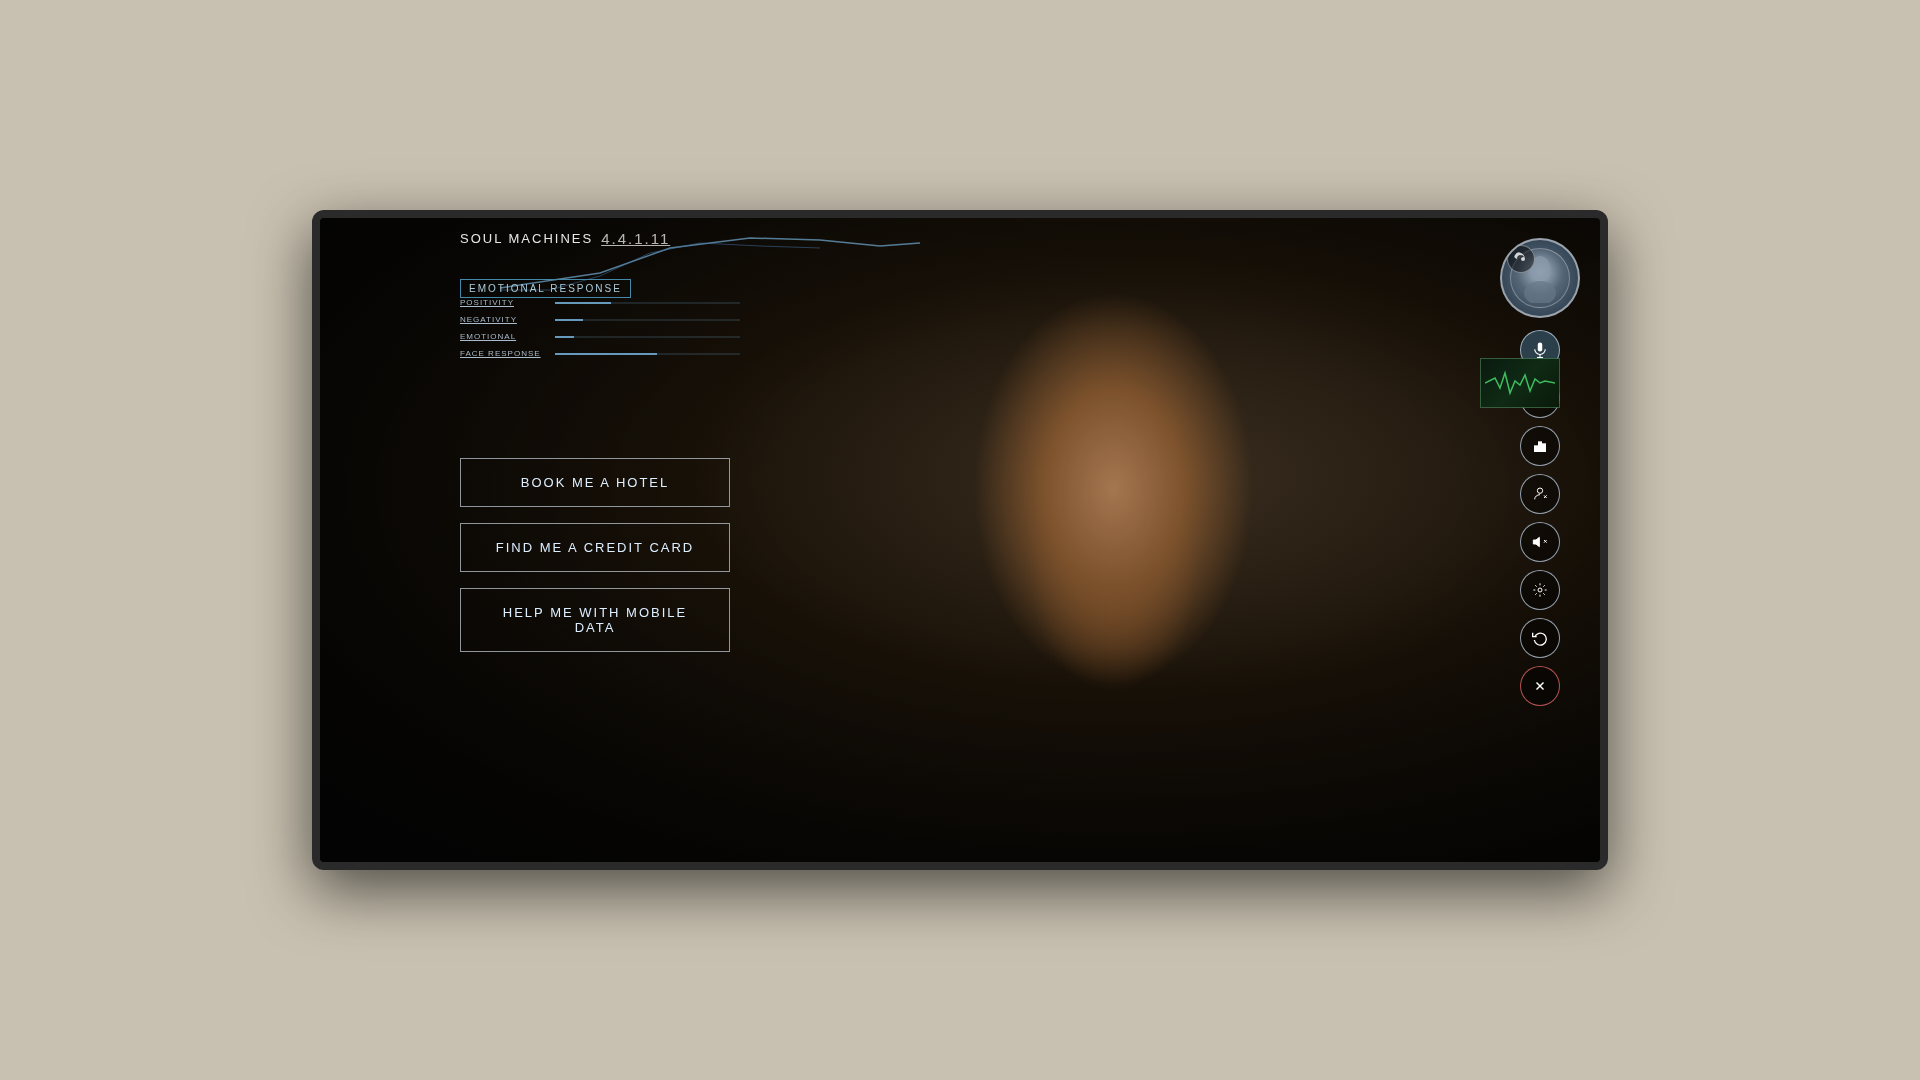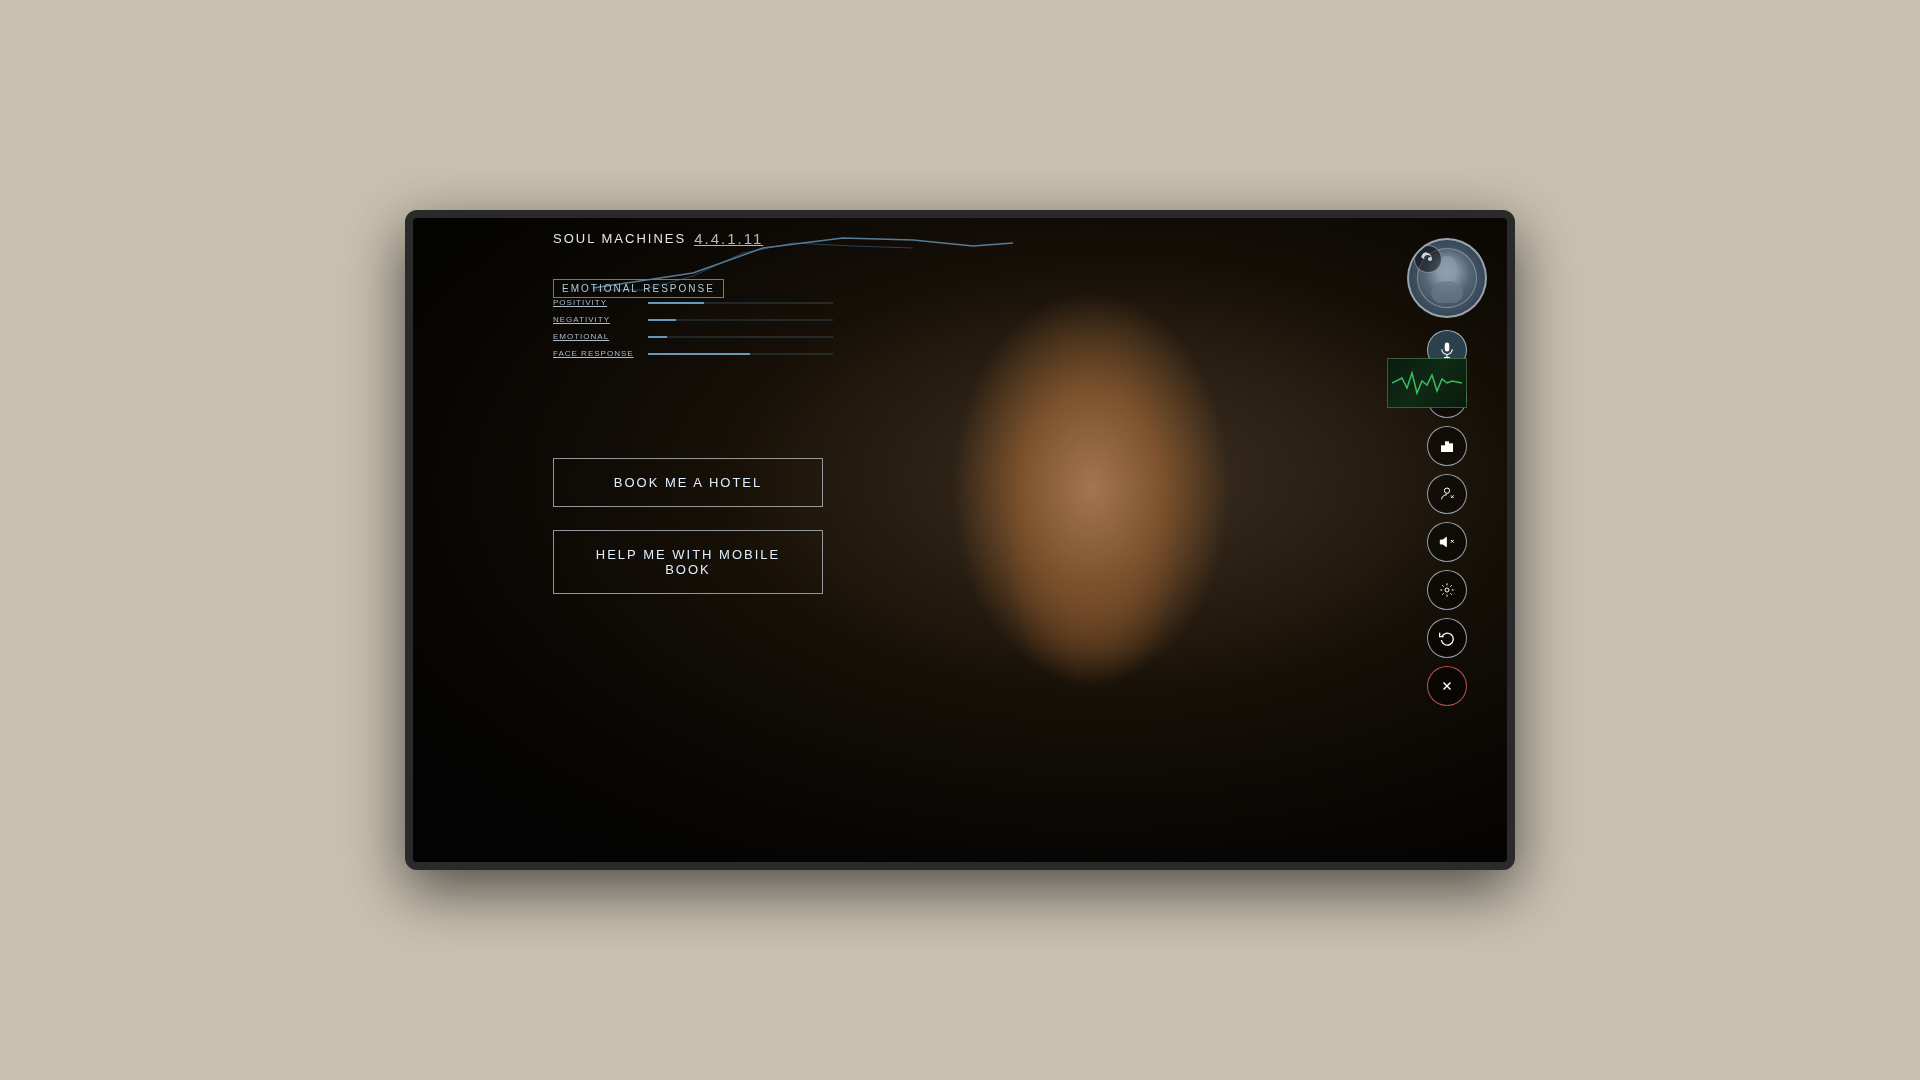--- a/index.html
+++ b/index.html
@@ -9,21 +9,21 @@
       height: 1080px;
       background-color: #c8c0b0;
       display: flex;
       align-items: center;
       justify-content: center;
       font-family: Arial, sans-serif;
       overflow: hidden;
     }
 
     .tv-container {
-      width: 1110px;
+      width: 1296px;
       height: 660px;
       position: relative;
       background: #14532d;
       border: 8px solid #2a2a2a;
       border-radius: 12px;
       box-shadow: 0 20px 60px rgba(0,0,0,0.6);
       overflow: hidden;
     }
 
     
@@ -112,21 +112,21 @@
       background: #6699bb;
     }
 
     
     .action-buttons {
       position: absolute;
       left: 140px;
       top: 240px;
       display: flex;
       flex-direction: column;
-      gap: 23px;
+      gap: 16px;
     }
 
     .action-btn {
       width: 270px;
       padding: 16px 20px;
       background: transparent;
       border: 1.5px solid rgba(200,210,220,0.7);
       color: #ddeeff;
       font-size: 13px;
       letter-spacing: 2px;
@@ -280,21 +280,22 @@
     <div class="emotion-row">
       <span class="emotion-label">FACE RESPONSE</span>
       <div class="emotion-bar-bg">
         <div class="emotion-bar-fill" style="width:55%;"></div>
       </div>
     </div>
   </div>
 
   <div class="action-buttons">
     <button class="action-btn">BOOK ME A HOTEL</button>
-    <button class="action-btn">HELP ME WITH MOBILE BOOK</button>
+    <button class="action-btn">FIND ME A CREDIT CARD</button>
+    <button class="action-btn">HELP ME WITH MOBILE DATA</button>
   </div>
 
   <div class="right-controls">
 
     <div class="video-preview">
       <div class="soul-machines-logo">
         <svg width="16" height="16" viewBox="0 0 16 16">
           <path d="M4,8 Q4,4 8,4 Q10,4 11,6 Q8,6 8,8 Q8,10 10,10 Q12,10 12,8 Q12,4 8,2 Q4,0 2,4 Q0,7 4,8" fill="white" opacity="0.8"></path>
         </svg>
       </div>

